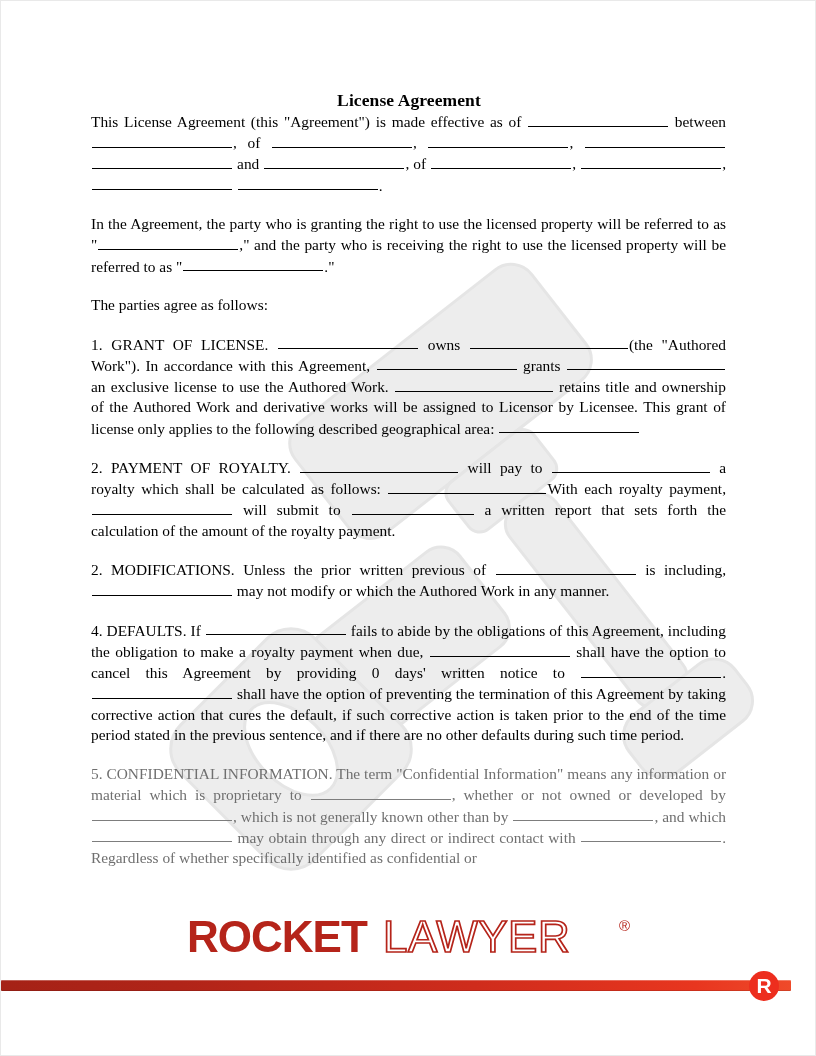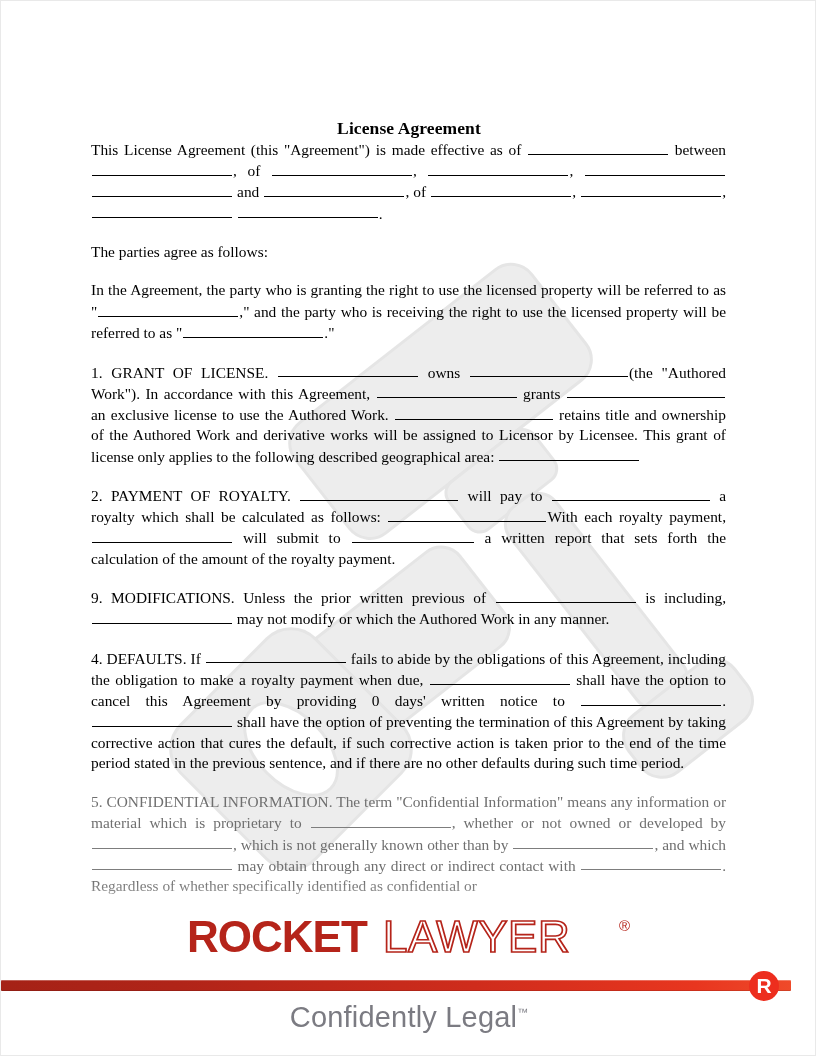--- a/index.html
+++ b/index.html
@@ -41,21 +41,21 @@
     left: 0; top: 0;
     width: 816px;
     z-index: 2;
   }
   .doc-title {
     text-align: center;
     font-weight: bold;
     font-size: 17.5px;
     letter-spacing: 0.1px;
     margin: 0;
-    padding-top: 117px;
+    padding-top: 89px;
   }
   .body-wrap {
     padding: 0 91px 0 90px;
   }
   p.para {
     margin: 0 0 18px 0;
     font-size: 15.4px;
     line-height: 20.6px;
     text-align: justify;
     text-justify: inter-word;
@@ -183,25 +183,25 @@
         <rect x="140" y="430" width="190" height="190" rx="34" ry="34"></rect>
         <ellipse cx="235" cy="525" rx="34" ry="56" fill="#ffffff" stroke="#cccccc"></ellipse>
       </g>
     </svg>
   </div>
 
   <div id="doc">
     <h1 class="doc-title">License Agreement</h1>
     <div class="body-wrap">
         <p class="para"><span>This License Agreement (this "Agreement") is made effective as of </span><span class="blank b-lg"></span><span> between </span><span class="blank b-lg"></span><span>, of </span><span class="blank b-lg"></span><span>, </span><span class="blank b-lg"></span><span>, </span><span class="blank b-lg"></span><span> </span><span class="blank b-lg"></span><span> and </span><span class="blank b-lg"></span><span>, of </span><span class="blank b-lg"></span><span>, </span><span class="blank b-lg"></span><span>, </span><span class="blank b-lg"></span><span> </span><span class="blank b-lg"></span><span>.</span></p>
+        <p class="para"><span>In the Agreement, the party who is granting the right to use the licensed property will be referred to as "</span><span class="blank b-lg"></span><span>," and the party who is receiving the right to use the licensed property will be referred to as "</span><span class="blank b-lg"></span><span>."</span></p>
         <p class="para"><span>The parties agree as follows:</span></p>
-        <p class="para"><span>In the Agreement, the party who is granting the right to use the licensed property will be referred to as "</span><span class="blank b-lg"></span><span>," and the party who is receiving the right to use the licensed property will be referred to as "</span><span class="blank b-lg"></span><span>."</span></p>
         <p class="para"><span class="sec-head">1. GRANT OF LICENSE.</span><span> </span><span class="blank b-lg"></span><span> owns </span><span class="blank b-xl"></span><span>(the "Authored Work"). In accordance with this Agreement, </span><span class="blank b-lg"></span><span> grants </span><span class="blank b-xl"></span><span> an exclusive license to use the Authored Work. </span><span class="blank b-xl"></span><span> retains title and ownership of the Authored Work and derivative works will be assigned to Licensor by Licensee. This grant of license only applies to the following described geographical area: </span><span class="blank b-lg"></span><span></span></p>
         <p class="para"><span class="sec-head">2. PAYMENT OF ROYALTY.</span><span> </span><span class="blank b-xl"></span><span> will pay to </span><span class="blank b-xl"></span><span> a royalty which shall be calculated as follows: </span><span class="blank b-xl"></span><span>With each royalty payment, </span><span class="blank b-lg"></span><span> will submit to </span><span class="blank b-md"></span><span> a written report that sets forth the calculation of the amount of the royalty payment.</span></p>
-        <p class="para"><span class="sec-head">9. MODIFICATIONS.</span><span> Unless the prior written previous of </span><span class="blank b-lg"></span><span> is including, </span><span class="blank b-lg"></span><span> may not modify or which the Authored Work in any manner.</span></p>
+        <p class="para"><span class="sec-head">2. MODIFICATIONS.</span><span> Unless the prior written previous of </span><span class="blank b-lg"></span><span> is including, </span><span class="blank b-lg"></span><span> may not modify or which the Authored Work in any manner.</span></p>
         <p class="para"><span class="sec-head">4. DEFAULTS.</span><span> If </span><span class="blank b-lg"></span><span> fails to abide by the obligations of this Agreement, including the obligation to make a royalty payment when due, </span><span class="blank b-lg"></span><span> shall have the option to cancel this Agreement by providing 0 days' written notice to </span><span class="blank b-lg"></span><span>. </span><span class="blank b-lg"></span><span> shall have the option of preventing the termination of this Agreement by taking corrective action that cures the default, if such corrective action is taken prior to the end of the time period stated in the previous sentence, and if there are no other defaults during such time period.</span></p>
         <p class="para fade-1" style="color: rgb(111, 111, 111);"><span class="sec-head">5. CONFIDENTIAL INFORMATION.</span><span> The term "Confidential Information" means any information or material which is proprietary to </span><span class="blank b-lg"></span><span>, whether or not owned or developed by </span><span class="blank b-lg"></span><span>, which is not generally known other than by </span><span class="blank b-lg"></span><span>, and which </span><span class="blank b-lg"></span><span> may obtain through any direct or indirect contact with </span><span class="blank b-lg"></span><span>. Regardless of whether specifically identified as confidential or</span></p>
       </div>
   </div>
 
   <div id="fade-cover"></div>
 
   <div id="branding">
 
     <div id="logo-row">
@@ -210,19 +210,16 @@
         <text id="logo-light" x="196" y="39" font-family="Liberation Sans, DejaVu Sans, sans-serif" font-size="44" font-weight="normal" fill="#ffffff" stroke="#b5241a" stroke-width="1.7" letter-spacing="0.5">LAWYER</text>
         <text id="logo-reg" x="432" y="18" font-family="Liberation Sans, DejaVu Sans, sans-serif" font-size="15" fill="#b5241a">®</text>
       </svg>
     </div>
 
     <div id="red-bar-wrap">
       <div id="red-bar"></div>
       <div id="r-badge">R</div>
     </div>
 
-    <div id="tagline">
-      <span>Confidently Legal</span><span class="tm">™</span>
-    </div>
 
   </div>
 
 </div>
 
 </body></html>

